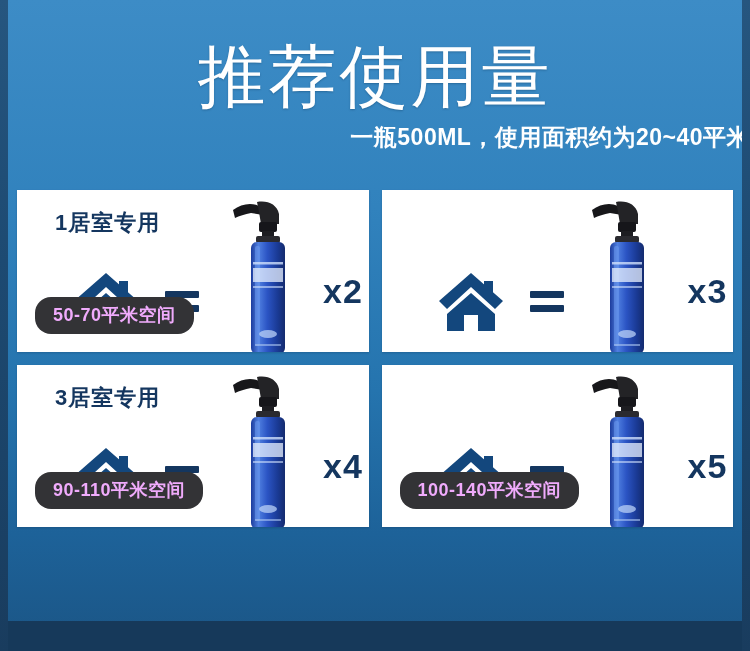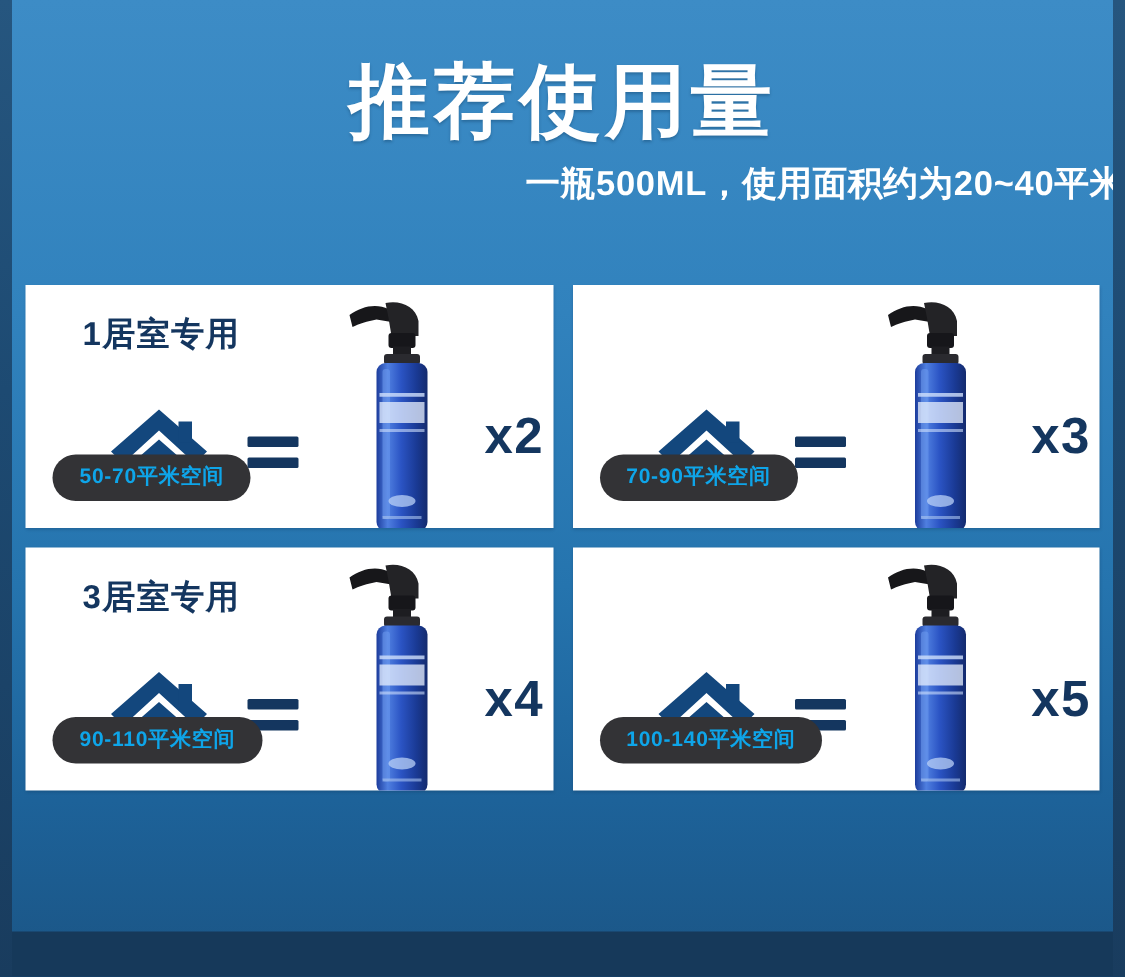--- a/index.html
+++ b/index.html
@@ -51,23 +51,23 @@
     left: 0;
     right: 0;
     top: 0;
     height: 178px;
     text-align: center;
     z-index: 2;
   }
   .title {
     margin: 0;
     padding-top: 40px;
-    font-size: 54px;
+    font-size: 68px;
     line-height: 1.06;
-    font-weight: bold;
+    font-weight: normal;
     color: #ffffff;
     letter-spacing: 3px;
     text-shadow: 0 1px 2px rgba(8,40,70,0.30);
   }
   .subtitle {
     margin: 10px 0 0 0;
     font-size: 23px;
     font-weight: bold;
     color: #ffffff;
     letter-spacing: 0.5px;
@@ -165,22 +165,22 @@
     color: #14365f;
     letter-spacing: 1px;
     margin-left: 18px;
   }
 
   .badge {
     position: absolute;
     left: 18px;
     bottom: 18px;
     background: #333336;
-    color: #0ea5e9;
-    font-size: 14px;
+    color: #f0abfc;
+    font-size: 18px;
     font-weight: bold;
     padding: 6px 18px 7px 18px;
     border-radius: 16px;
     letter-spacing: 0.5px;
     white-space: nowrap;
   }
 </style>
 </head>
 <body>
 
@@ -260,21 +260,20 @@
         <rect x="27" y="38" width="24" height="7" rx="2" fill="#2a2a2f"></rect>
         <rect x="22" y="44" width="34" height="112" rx="6" fill="url(#bg2)"></rect>
         <rect x="26" y="48" width="5" height="100" rx="2" fill="#6e9bee" opacity="0.55"></rect>
         <rect x="24" y="64" width="30" height="2.5" fill="#cfe0fb" opacity="0.8"></rect>
         <rect x="24" y="70" width="30" height="14" fill="#e8f0fd" opacity="0.75"></rect>
         <rect x="24" y="88" width="30" height="2" fill="#cfe0fb" opacity="0.6"></rect>
         <ellipse cx="39" cy="136" rx="9" ry="4" fill="#b9d0f5" opacity="0.75"></ellipse>
         <rect x="26" y="146" width="26" height="2" fill="#aac4f0" opacity="0.6"></rect>
       </svg>
       <div class="multiplier">x3</div>
-      <div class="badge">70-90平米空间</div>
     </div>
 
     <div class="card">
       <div class="card-title">3居室专用</div>
       <div class="row">
         <svg class="house-icon" viewBox="0 0 74 62">
           <path d="M37 2 L5 30 L13 38 L37 16 L61 38 L69 30 Z" fill="#13477d"></path>
           <rect x="50" y="10" width="9" height="14" fill="#13477d"></rect>
           <path d="M37 22 L13 43 L13 60 L30 60 L30 44 L44 44 L44 60 L61 60 L61 43 Z" fill="#13477d"></path>
         </svg>

